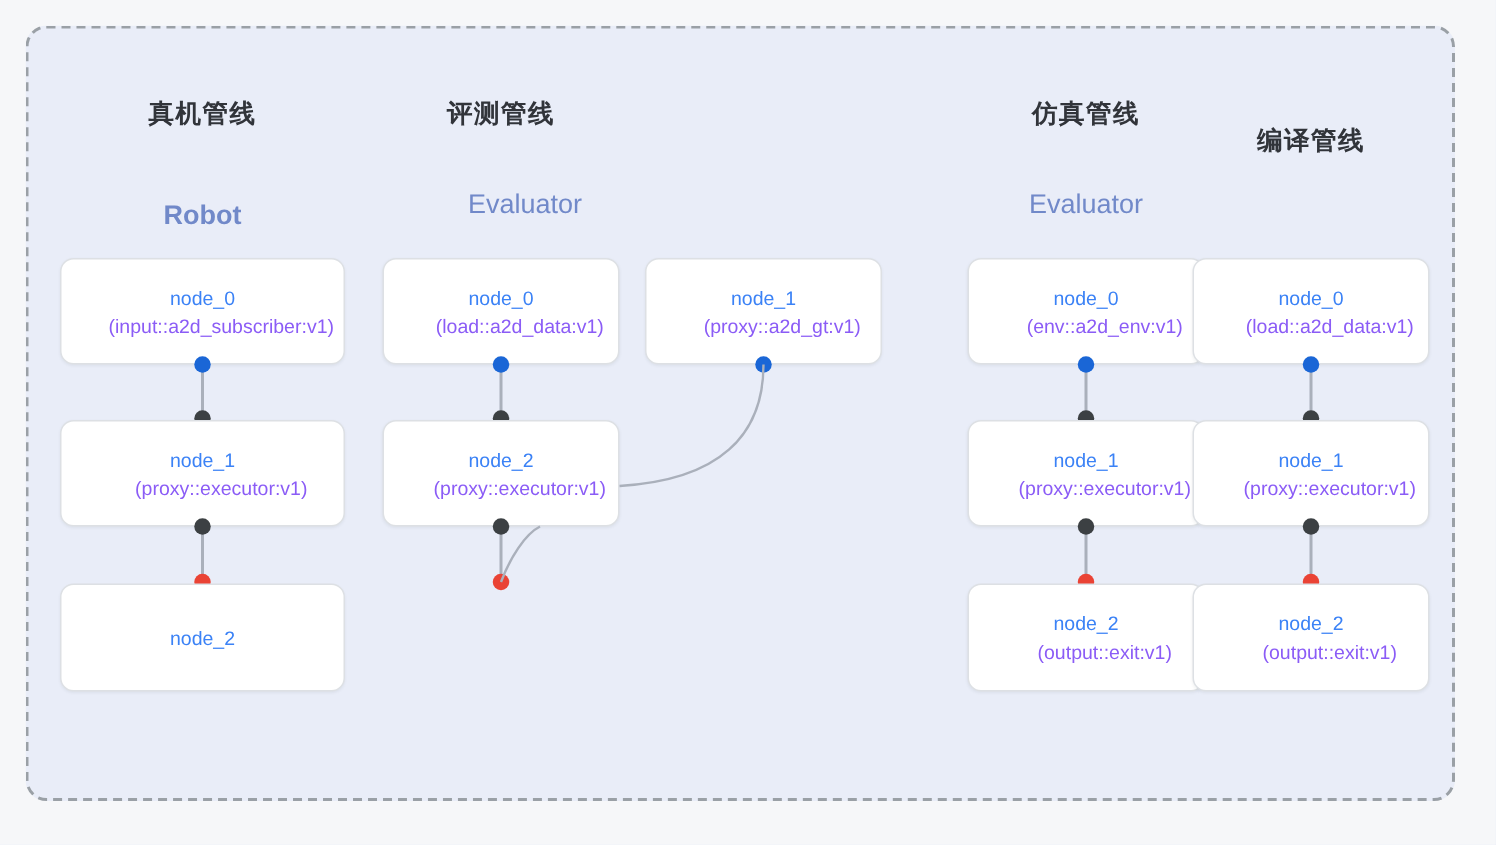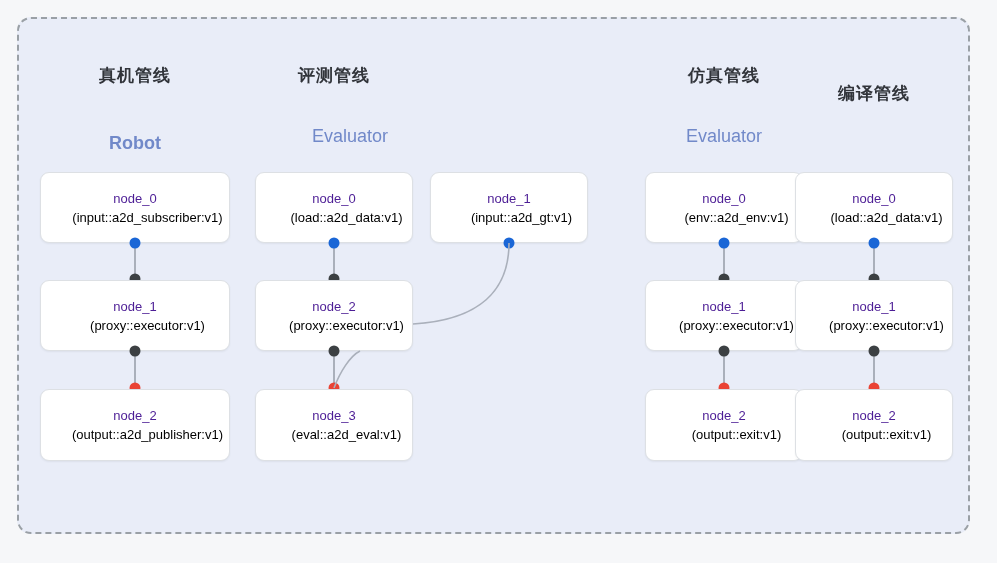--- a/index.html
+++ b/index.html
@@ -61,27 +61,27 @@
     border-radius: 9px;
     box-shadow: 0 1px 2px rgba(60,64,67,0.07);
     display: flex;
     flex-direction: column;
     align-items: center;
     justify-content: center;
     overflow: hidden;
   }
   .node-name {
     font-size: 13px;
-    color: #4c1d95;
+    color: #3b82f6;
     line-height: 19px;
     white-space: nowrap;
   }
   .node-type {
     font-size: 13px;
-    color: #000000;
+    color: #8b5cf6;
     line-height: 19px;
     white-space: nowrap;
     margin-left: 25px;
   }
   .dot {
     position: absolute;
     width: 11px;
     height: 11px;
     border-radius: 50%;
     transform: translate(-50%, -50%);
@@ -128,56 +128,51 @@
       <span class="node-name">node_1</span>
       <span class="node-type">(proxy::executor:v1)</span>
     </div>
 
     <div class="link-line" style="left:95px; top:351px; height:36px;"></div>
     <div class="dot dot-mid" style="left:95px; top:351px;"></div>
     <div class="dot dot-out" style="left:95px; top:388px;"></div>
 
     <div class="node-card" style="left:0; top:389px; width:190px; height:72px;">
       <span class="node-name">node_2</span>
-      <span class="node-type">(output::a2d_publisher:v1)</span>
     </div>
   </div>
 
   <div class="column" style="left:255px; top:0; width:333px; height:563px;text-decoration:underline;">
     <div class="col-title" style="top:64px; width:158px; left:0;">评测管线</div>
     <div class="col-subtitle" style="top:126px; width:158px; left:16px;text-align:center;">Evaluator</div>
 
     <div class="node-card" style="left:0; top:172px; width:158px; height:71px;">
       <span class="node-name">node_0</span>
       <span class="node-type">(load::a2d_data:v1)</span>
     </div>
 
     <div class="node-card" style="left:175px; top:172px; width:158px; height:71px;">
       <span class="node-name">node_1</span>
-      <span class="node-type">(input::a2d_gt:v1)</span>
+      <span class="node-type">(proxy::a2d_gt:v1)</span>
     </div>
 
     <div class="link-line" style="left:79px; top:243px; height:35px;"></div>
     <div class="dot dot-in" style="left:79px; top:243px;"></div>
     <div class="dot dot-in" style="left:254px; top:243px;"></div>
     <div class="dot dot-mid" style="left:79px; top:279px;"></div>
 
     <div class="node-card" style="left:0; top:280px; width:158px; height:71px;">
       <span class="node-name">node_2</span>
       <span class="node-type">(proxy::executor:v1)</span>
     </div>
 
     <div class="link-line" style="left:79px; top:351px; height:36px;"></div>
     <div class="dot dot-mid" style="left:79px; top:351px;"></div>
     <div class="dot dot-out" style="left:79px; top:388px;"></div>
 
-    <div class="node-card" style="left:0; top:389px; width:158px; height:72px;">
-      <span class="node-name">node_3</span>
-      <span class="node-type">(eval::a2d_eval:v1)</span>
-    </div>
   </div>
 
   <div class="column" style="left:645px; top:0; width:158px; height:490px;">
     <div class="col-title" style="top:64px;">仿真管线</div>
     <div class="col-subtitle" style="top:126px;">Evaluator</div>
 
     <div class="node-card" style="left:0; top:172px; width:158px; height:71px;">
       <span class="node-name">node_0</span>
       <span class="node-type">(env::a2d_env:v1)</span>
     </div>

